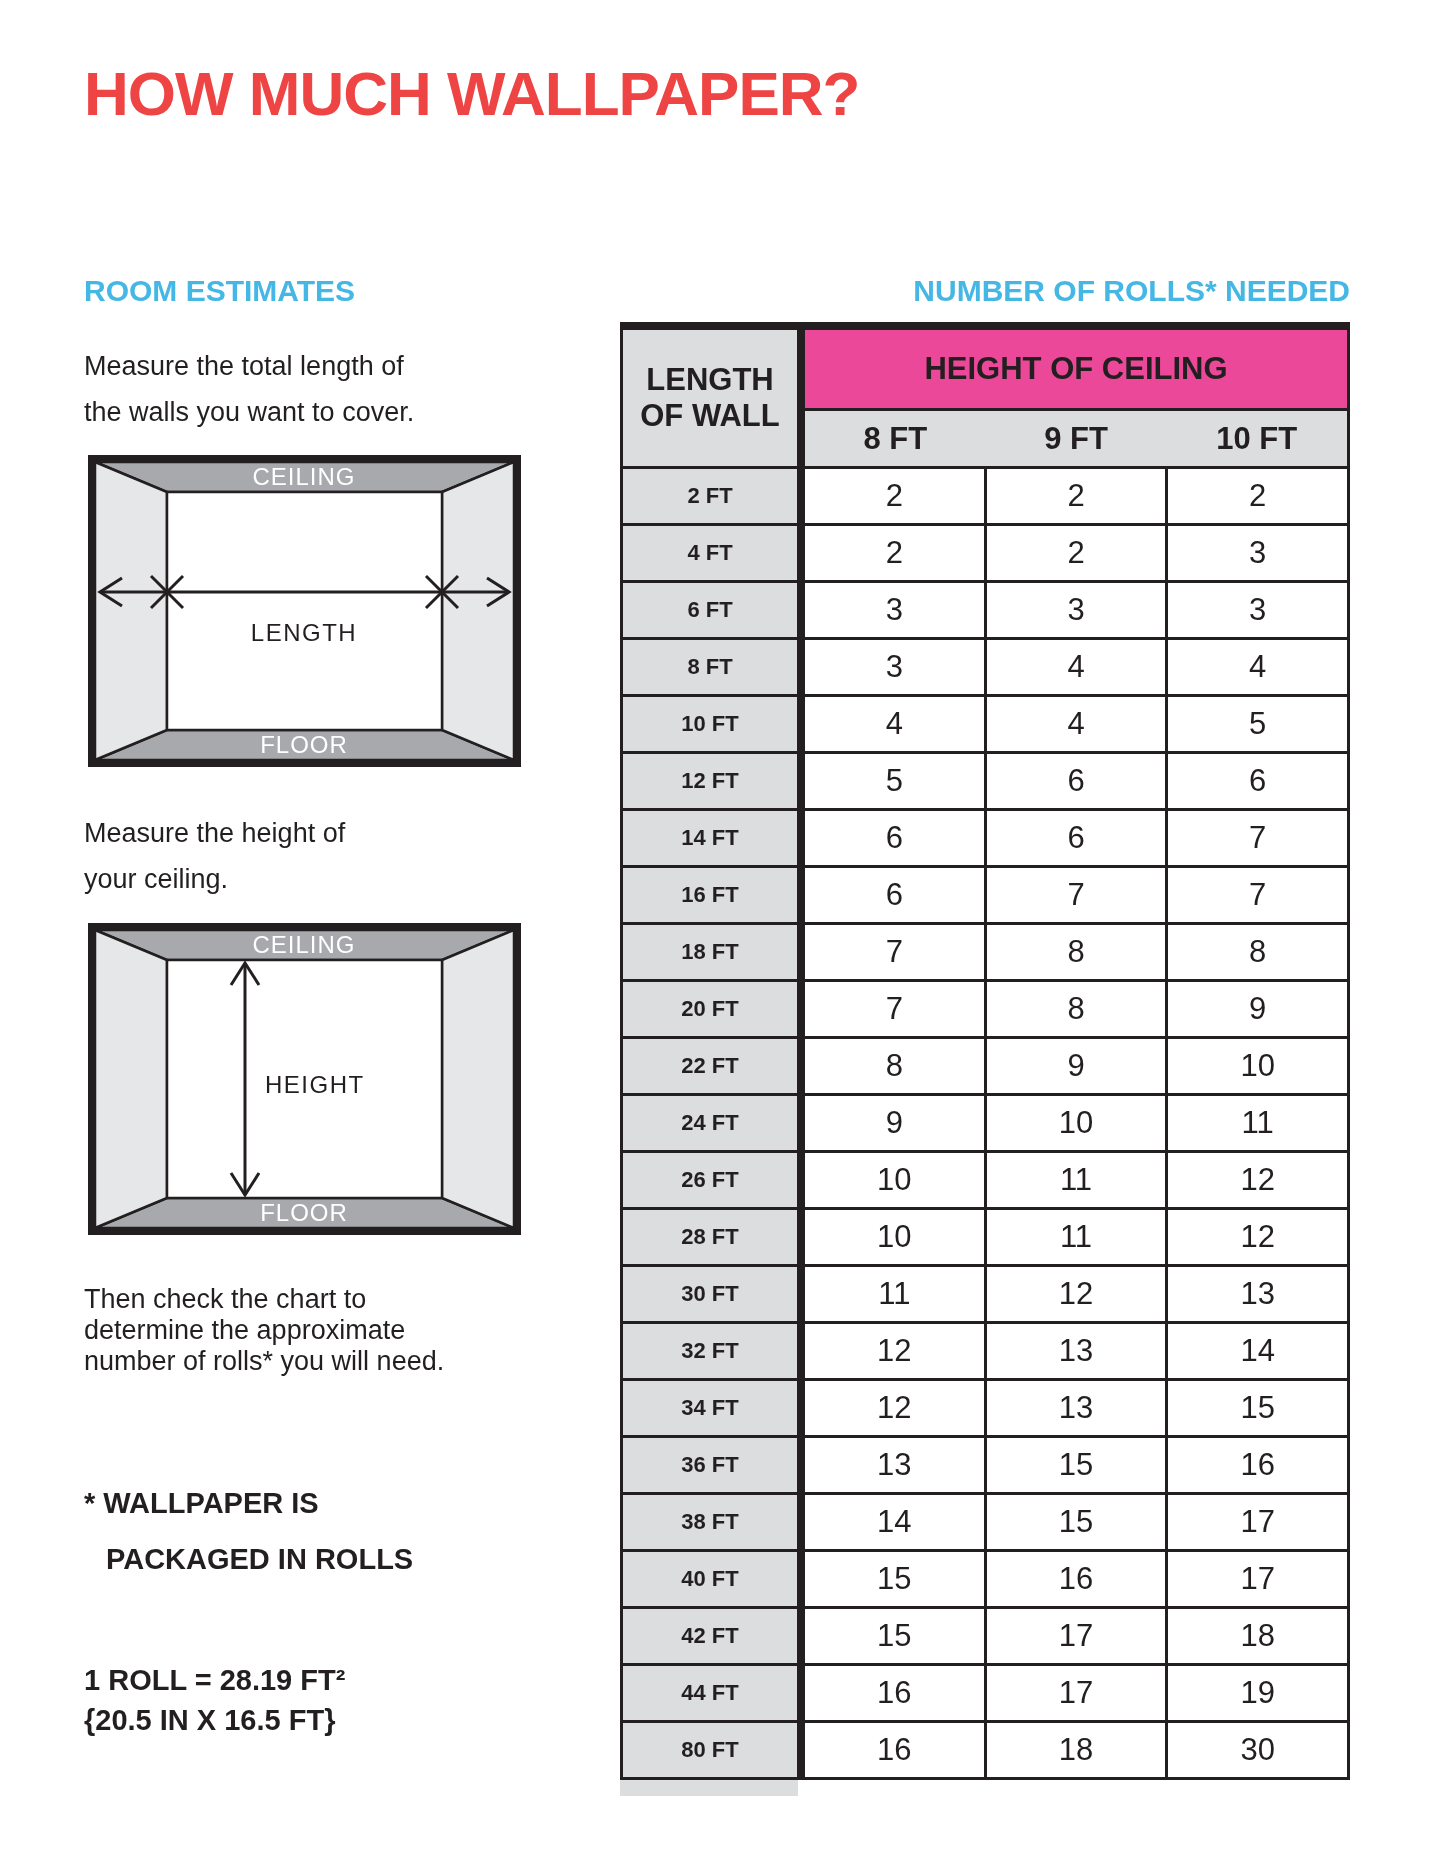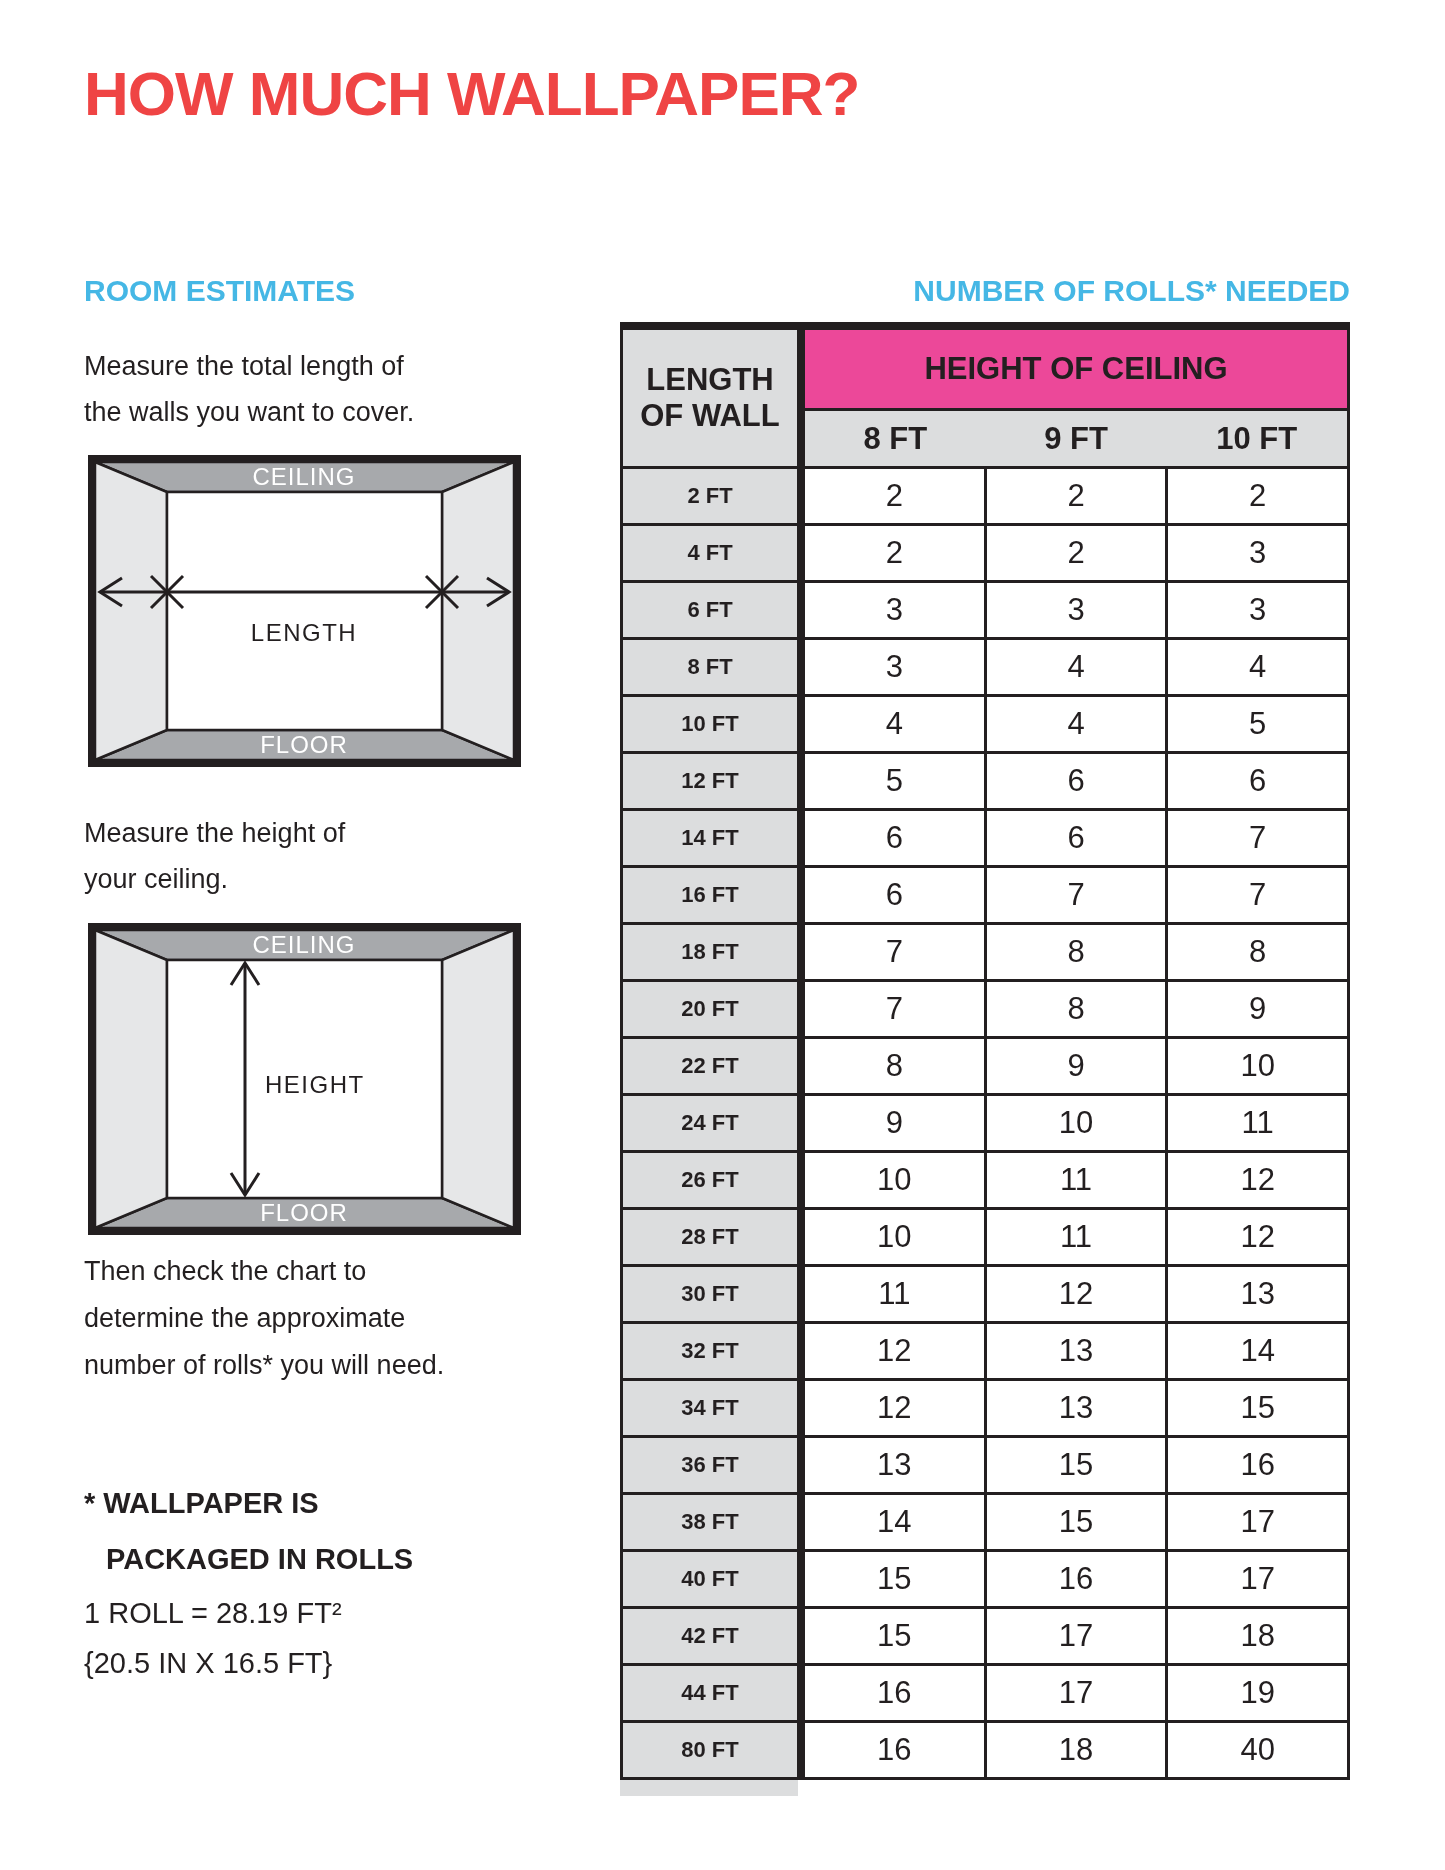--- a/index.html
+++ b/index.html
@@ -15,21 +15,21 @@
   }
   .section-heading{
     font-size:30px;font-weight:bold;color:#45b7e5;white-space:nowrap;
   }
   
   .body-text{
     left:84px;font-size:27px;line-height:46px;color:#231f20;white-space:pre-line;
   }
   .footnote{left:84px;top:1486px;font-size:29px;font-weight:bold;line-height:35px;}
   .footnote .indent{padding-left:22px;margin-top:21px;}
-  .roll-spec{left:84px;top:1588px;font-size:29px;font-weight:normal;line-height:50px;white-space:pre-line;}
+  .roll-spec{left:84px;top:1660px;font-size:29px;font-weight:bold;line-height:40px;white-space:pre-line;}
   
   .diagram{left:88px;}
   .diagram text{font-family:"Liberation Sans", sans-serif;font-size:24px;letter-spacing:1px;}
   .diagram .band-label{fill:#ffffff;}
   .diagram .measure-label{fill:#231f20;letter-spacing:1.5px;}
   
   .tbl{left:620px;top:322px;width:730px;}
   .tbl-topbar{height:8px;background:#231f20;}
   .tbl-body{border-left:3px solid #231f20;border-right:3px solid #231f20;border-bottom:3px solid #231f20;}
   .tbl-hdr{display:flex;}
@@ -99,21 +99,21 @@
   <g stroke="#231f20" stroke-width="3" fill="none">
     <line x1="157" y1="40" x2="157" y2="272"></line>
     <polyline points="143,62 157,40 171,62"></polyline>
     <polyline points="143,250 157,272 171,250"></polyline>
   </g>
   <text class="band-label" x="216" y="30" text-anchor="middle">CEILING</text>
   <text class="band-label" x="216" y="298" text-anchor="middle">FLOOR</text>
   <text class="measure-label" x="177" y="170" text-anchor="start">HEIGHT</text>
 </svg>
 
-<div class="abs body-text" style="top:1248px;line-height:47px;">Then check the chart to
+<div class="abs body-text" style="top:1284px;line-height:31px;">Then check the chart to
 determine the approximate
 number of rolls* you will need.</div>
 
 <div class="abs footnote">
   <div>* WALLPAPER IS</div>
   <div class="indent">PACKAGED IN ROLLS</div>
 </div>
 
 <div class="abs roll-spec">1 ROLL = 28.19 FT²
 {20.5 IN X 16.5 FT}</div>
@@ -290,18 +290,18 @@
           <div class="vbar"></div>
           <div class="vcell sep">16</div>
           <div class="vcell sep">17</div>
           <div class="vcell">19</div>
         </div>
         <div class="trow">
           <div class="rlabel">80 FT</div>
           <div class="vbar"></div>
           <div class="vcell sep">16</div>
           <div class="vcell sep">18</div>
-          <div class="vcell">40</div>
+          <div class="vcell">30</div>
         </div>
       </div>
   </div>
   <div class="gray-tail"></div>
 </div>
 
 </body></html>

